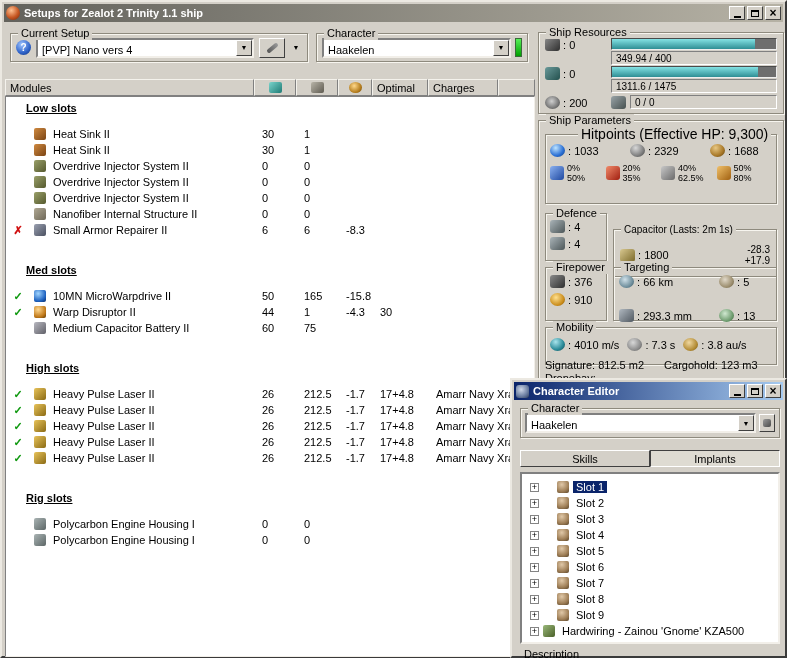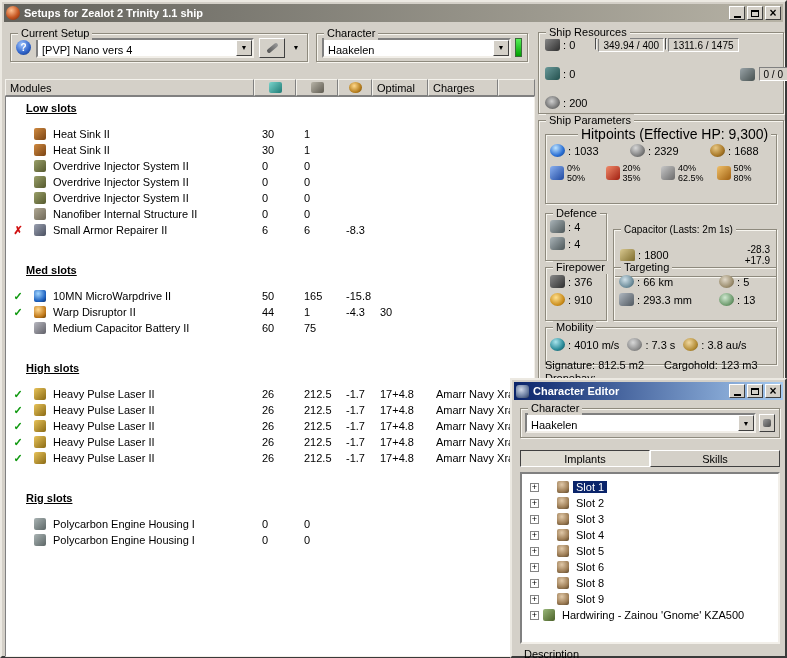--- a/index.html
+++ b/index.html
@@ -467,21 +467,21 @@
           </span>
         <span class="stat">
             <i class="sicon i-launcher"></i>
             <span class="stat-val">0</span>
           </span>
         <span class="stat">
             <i class="sicon i-calib"></i>
             <span class="stat-val">200</span>
           </span>
       </div>
-      <div style="flex:1;display:flex;flex-direction:row;gap:1px;">
+      <div style="flex:1;display:flex;flex-direction:column;gap:1px;">
         <div class="res-bar">
             <span class="res-fill" style="width: 87%;"></span>
           </div>
         <div class="res-text">349.94 / 400</div>
         <div class="res-bar">
             <span class="res-fill" style="width: 89%;"></span>
           </div>
         <div class="res-text">1311.6 / 1475</div>
         <div style="display:flex;align-items:center;gap:4px;margin-top:1px;">
           <i class="sicon i-drone"></i>
@@ -582,21 +582,21 @@
           </span>
         <span class="stat">
             <i class="sicon i-dps"></i>
             <span class="stat-val">910</span>
           </span>
       </div>
     </div>
 
     <div class="groupbox" style="left:74px;top:146px;width:164px;height:54px;">
       <span class="gb-label">Targeting</span>
-      <div style="padding:7px 5px 0 5px;display:grid;grid-template-columns:1fr 52px;row-gap:5px;">
+      <div style="padding:7px 5px 0 5px;display:grid;grid-template-columns:1fr 52px;row-gap:21px;">
         <span class="stat">
             <i class="sicon i-range"></i>
             <span class="stat-val">66 km</span>
           </span>
         <span class="stat">
             <i class="sicon i-targets"></i>
             <span class="stat-val">5</span>
           </span>
         <span class="stat">
             <i class="sicon i-scanres"></i>
@@ -657,22 +657,22 @@
         <span class="combo-text">Haakelen</span>
         <span class="combo-btn"></span>
       </div>
       <span class="smallbtn">
           <i></i>
         </span>
     </div>
   </div>
 
   <div style="position:absolute;left:8px;top:70px;display:flex;">
+    <span class="tab raised">Skills</span>
     <span class="tab pressed">Implants</span>
-    <span class="tab raised">Skills</span>
   </div>
 
   <div class="abs tree" style="left:8px;top:92px;width:260px;height:172px;">
   <div class="tree-item">
     <span class="plus"></span>
     <span class="tree-icon person indent"></span>
     <span class="tree-label selected">Slot 1</span>
   </div>
 
   <div class="tree-item">
@@ -698,20 +698,25 @@
     <span class="tree-icon person indent"></span>
     <span class="tree-label">Slot 5</span>
   </div>
 
   <div class="tree-item">
     <span class="plus"></span>
     <span class="tree-icon person indent"></span>
     <span class="tree-label">Slot 6</span>
   </div>
 
+  <div class="tree-item">
+    <span class="plus"></span>
+    <span class="tree-icon person indent"></span>
+    <span class="tree-label">Slot 7</span>
+  </div>
 
   <div class="tree-item">
     <span class="plus"></span>
     <span class="tree-icon person indent"></span>
     <span class="tree-label">Slot 8</span>
   </div>
 
   <div class="tree-item">
     <span class="plus"></span>
     <span class="tree-icon person indent"></span>

